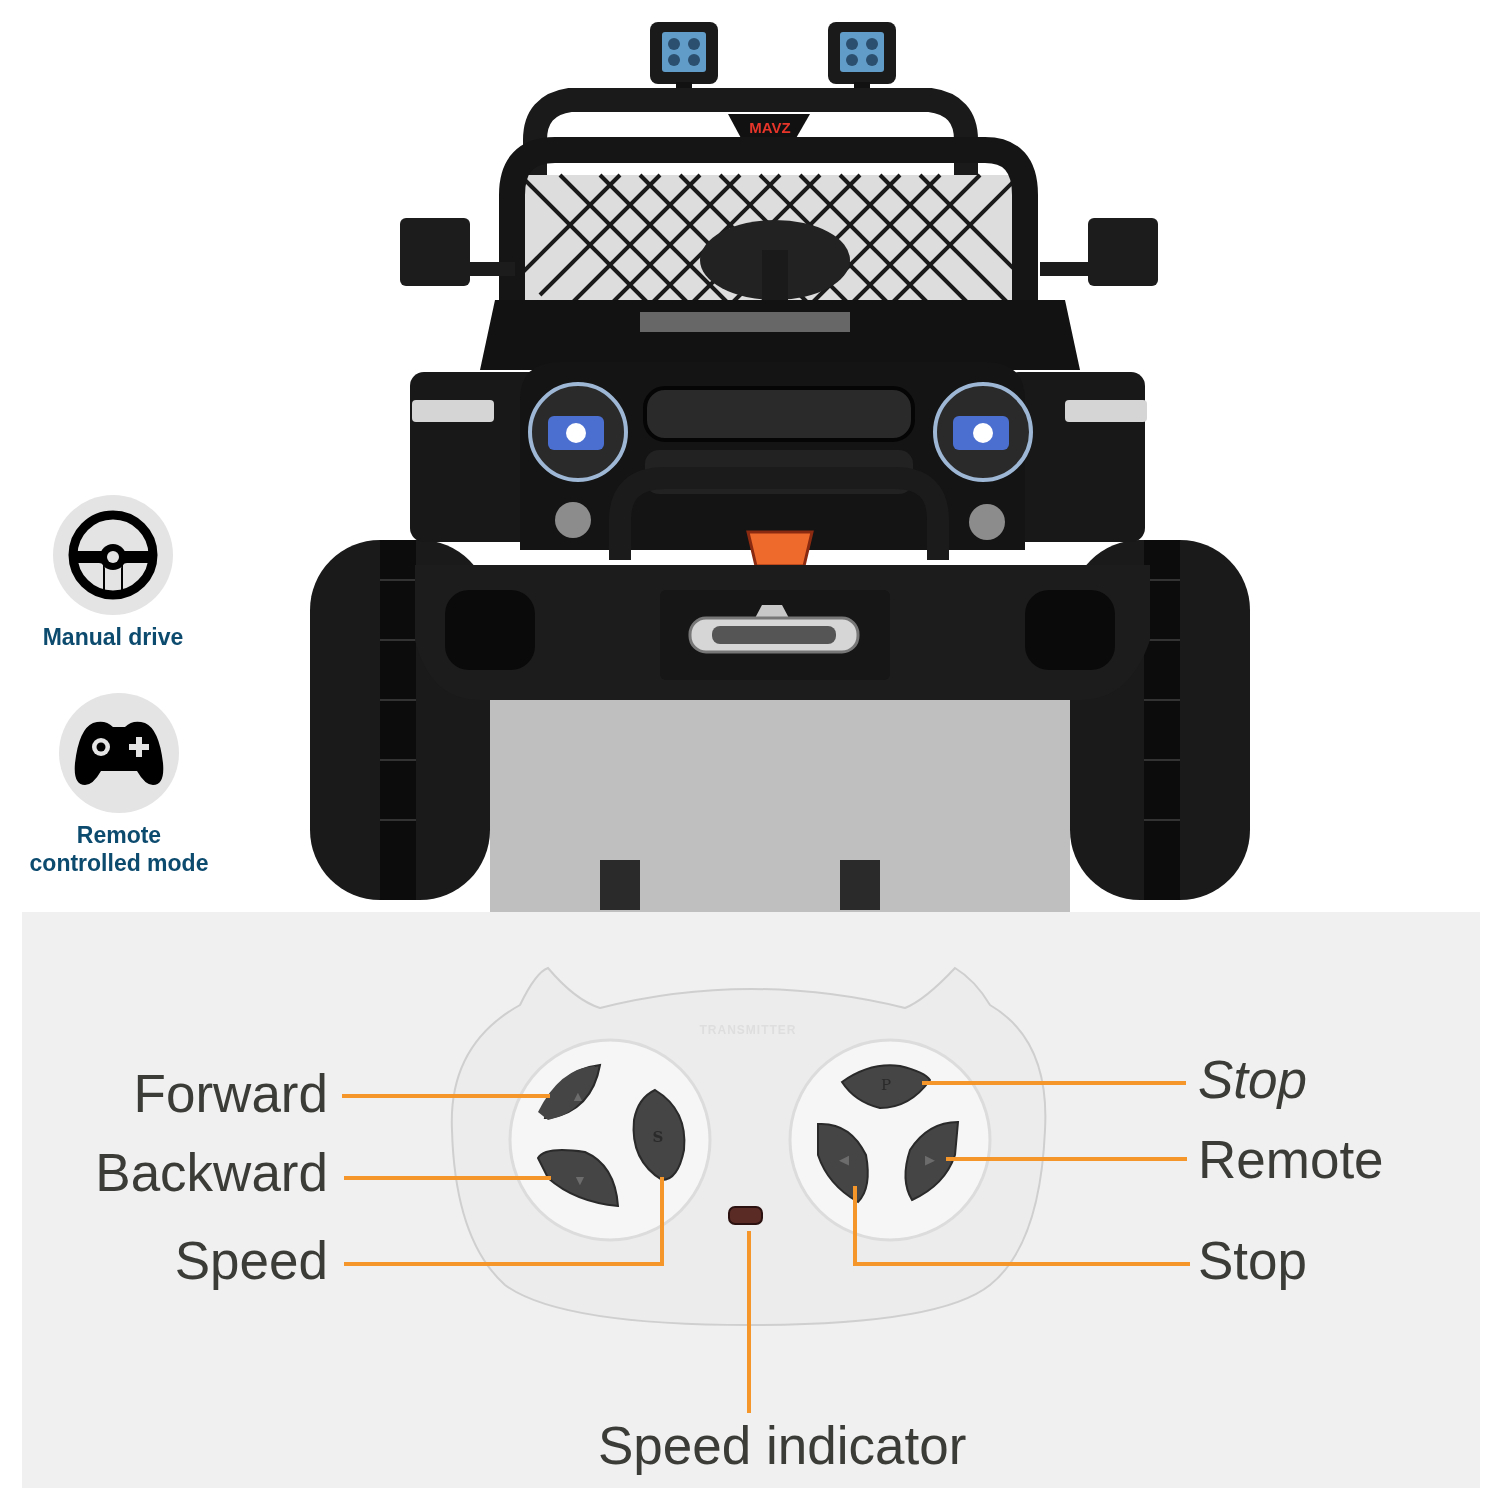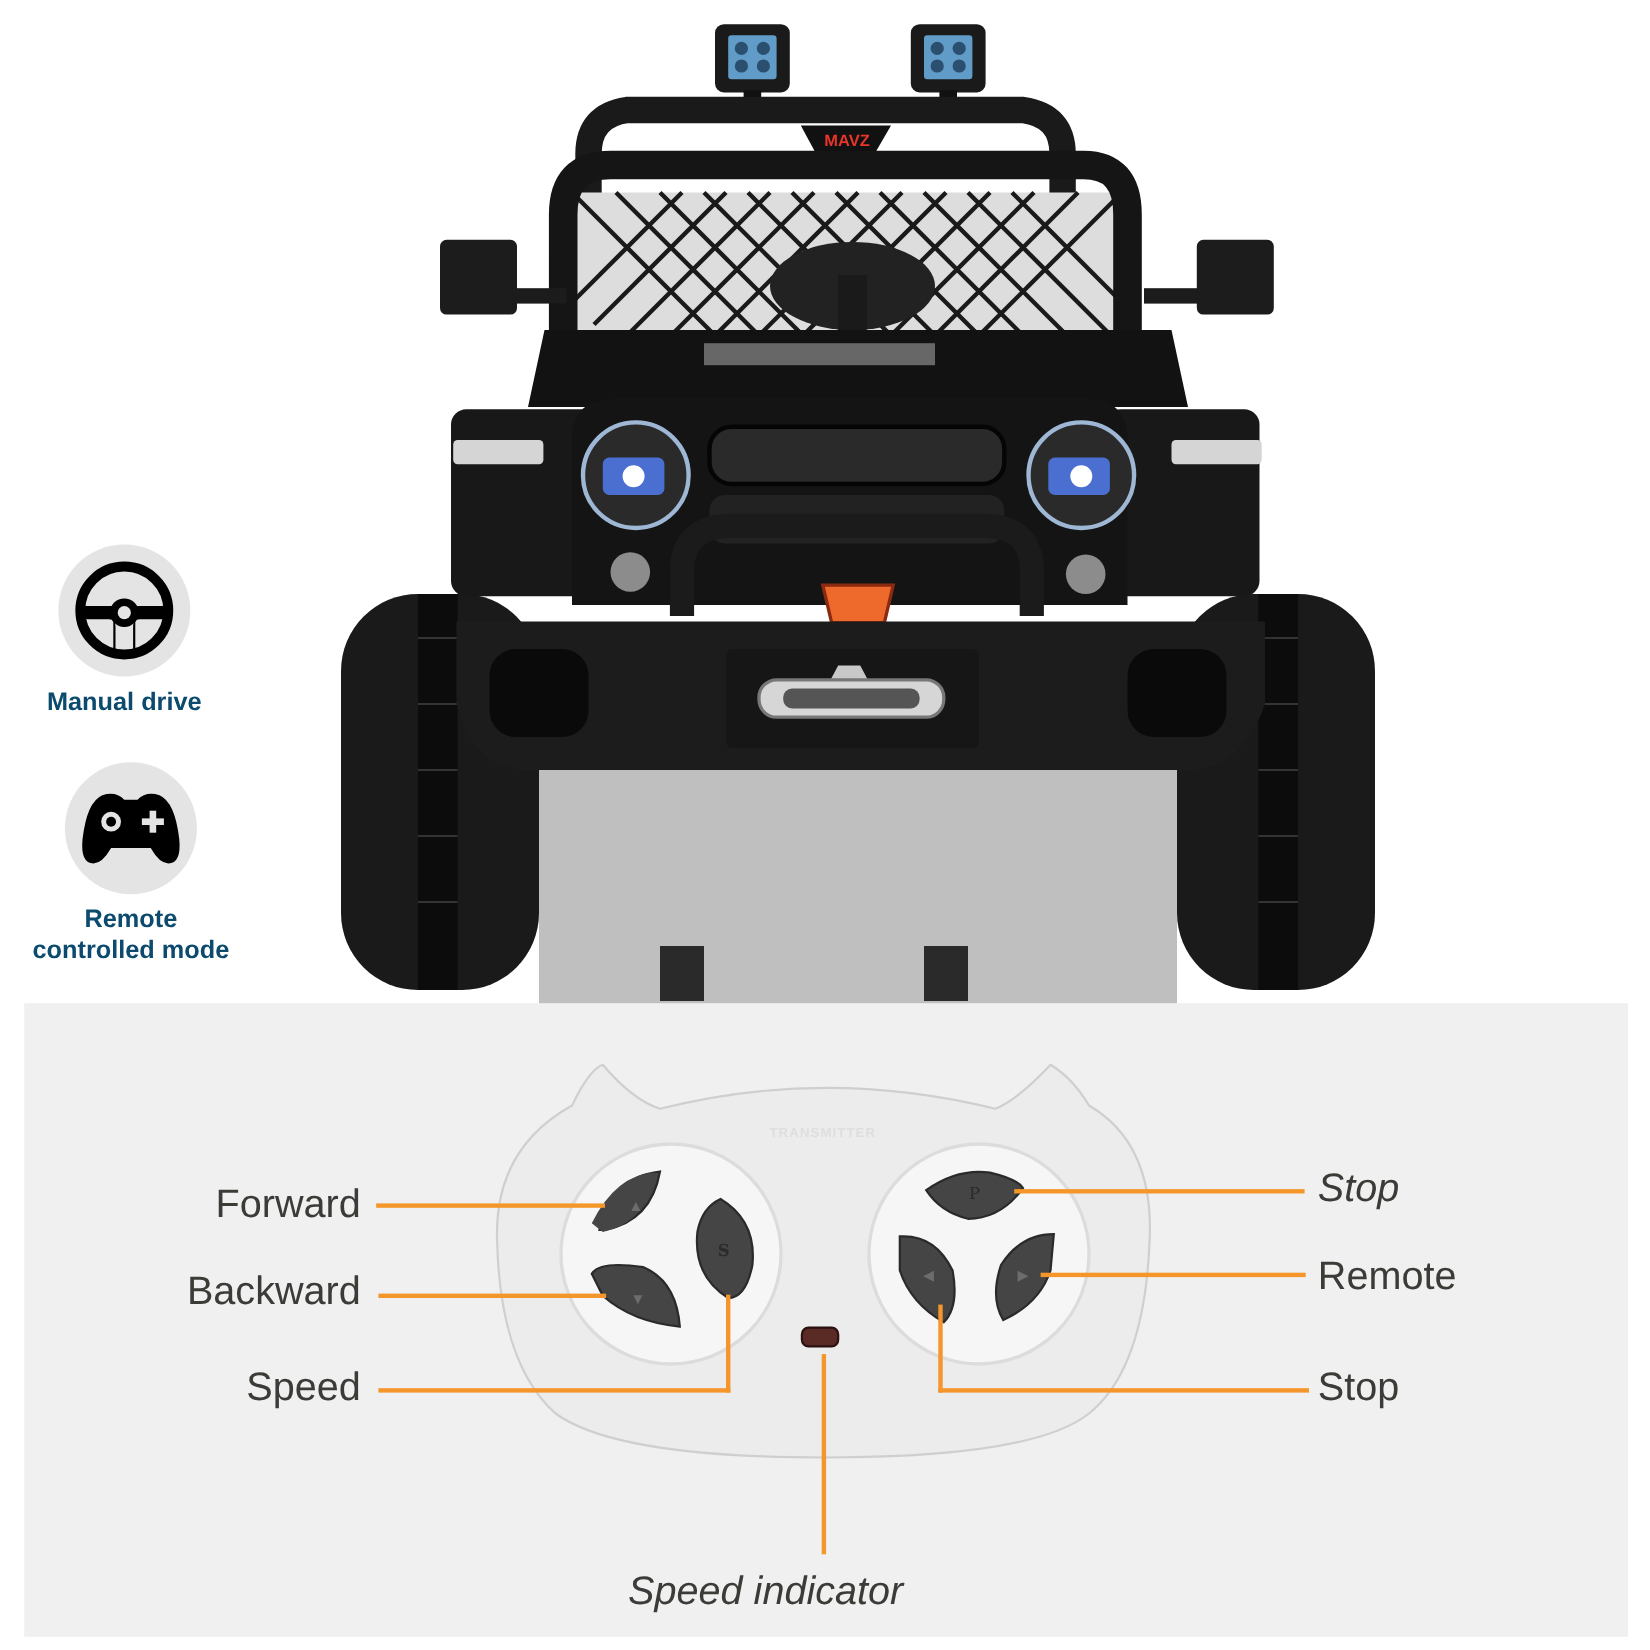--- a/index.html
+++ b/index.html
@@ -6,21 +6,21 @@
   body{width:1500px;height:1500px;position:relative;background:#ffffff;overflow:hidden;font-family:"Liberation Sans","DejaVu Sans",sans-serif;}
   
   .badge{position:absolute;text-align:center;}
   .badge-circle{width:120px;height:120px;border-radius:50%;background:#e4e4e4;display:flex;align-items:center;justify-content:center;margin:0 auto;}
   .badge-label{font-weight:bold;font-size:23px;color:#0c4a6e;line-height:28px;margin-top:8px;}
   
   #jeep{position:absolute;left:300px;top:15px;width:960px;height:930px;}
   
   #panel{position:absolute;left:22px;top:912px;width:1458px;height:576px;background:#f0f0f0;}
   .fade{position:absolute;left:330px;top:912px;width:950px;height:60px;background:linear-gradient(to bottom,rgba(240,240,240,0),#f0f0f0);}
-  .callout{position:absolute;font-size:36px;color:#3b3b38;line-height:44px;white-space:nowrap;}
+  .callout{position:absolute;font-size:53px;color:#3b3b38;line-height:44px;white-space:nowrap;}
   .line{position:absolute;background:#f4962a;}
   #remote{position:absolute;left:445px;top:965px;width:610px;height:365px;}
 </style>
 </head>
 <body>
 
 <div class="badge" style="left:48px;top:495px;width:130px;">
   <div class="badge-circle">
     <svg width="96" height="96" viewBox="0 0 96 96">
       <circle cx="48" cy="48" r="40" fill="none" stroke="#000" stroke-width="9"></circle>
@@ -221,13 +221,13 @@
 <div class="line" style="left:853px;top:1262px;width:337px;height:4px;"></div>
 <div class="line" style="left:853px;top:1186px;width:4px;height:80px;"></div>
 <div class="line" style="left:747px;top:1231px;width:4px;height:182px;"></div>
 
 <div class="callout" style="right:1172px;top:1072px;text-align:right;">Forward</div>
 <div class="callout" style="right:1172px;top:1151px;text-align:center;">Backward</div>
 <div class="callout" style="right:1172px;top:1239px;text-align:right;">Speed</div>
 <div class="callout" style="left:1198px;top:1058px;font-style:italic;">Stop</div>
 <div class="callout" style="left:1198px;top:1138px;">Remote</div>
 <div class="callout" style="left:1198px;top:1239px;">Stop</div>
-<div class="callout" style="left:571px;top:1424px;font-style:italic;">Speed indicator</div>
+<div class="callout" style="left:598px;top:1424px;">Speed indicator</div>
 
 </body></html>

